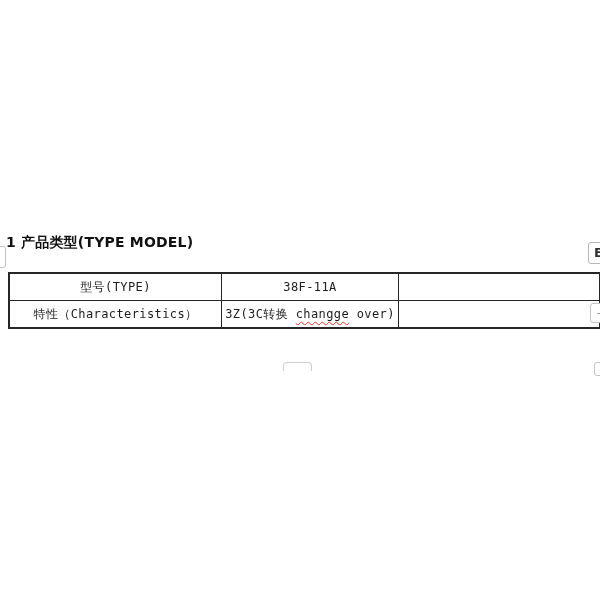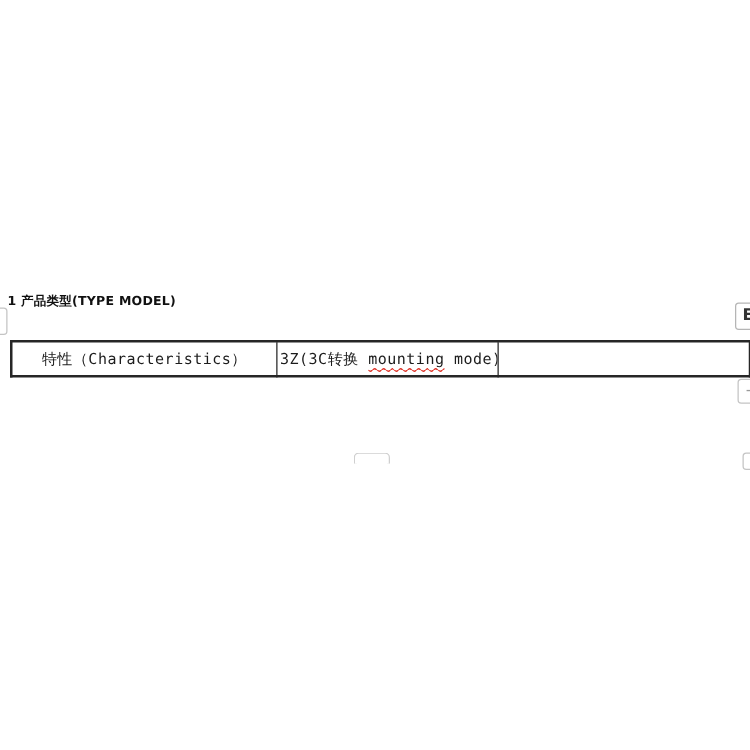--- a/index.html
+++ b/index.html
@@ -16,21 +16,21 @@
     font-family: "DejaVu Sans Mono", "DejaVu Sans", monospace;
     color: #1a1a1a;
   }
   
   .heading {
     position: absolute;
     left: 6px;
     top: 234px;
     font-family: "DejaVu Sans", "Liberation Sans", sans-serif;
     font-weight: bold;
-    font-size: 10px;
+    font-size: 14px;
     letter-spacing: 0.2px;
     color: #111111;
     white-space: nowrap;
   }
   
   .spec-table {
     position: absolute;
     left: 8px;
     top: 272px;
     width: 579px;
@@ -101,23 +101,28 @@
 </style>
 </head>
 <body>
 
 <div id="page">
 
   <div class="heading">1 产品类型(TYPE MODEL)</div>
 
   <table class="spec-table">
     <tbody>
+        <tr>
+      <td class="col-label">型号(TYPE)</td>
+      <td class="col-value">38F-11A</td>
+      <td class="col-extra"></td>
+    </tr>
     <tr>
       <td class="col-label">特性（Characteristics）</td>
-      <td class="col-value"><span>3Z(3C转换 </span><span class="misspelled">mounting</span><span> mode)</span></td>
+      <td class="col-value"><span>3Z(3C转换 </span><span class="misspelled">changge</span><span> over)</span></td>
       <td class="col-extra"></td>
     </tr>
   </tbody>
     </table>
 
   <div class="fragment frag-left"></div>
 
   <div class="fragment frag-top-right">
     <span class="glyph">E</span>
   </div>

